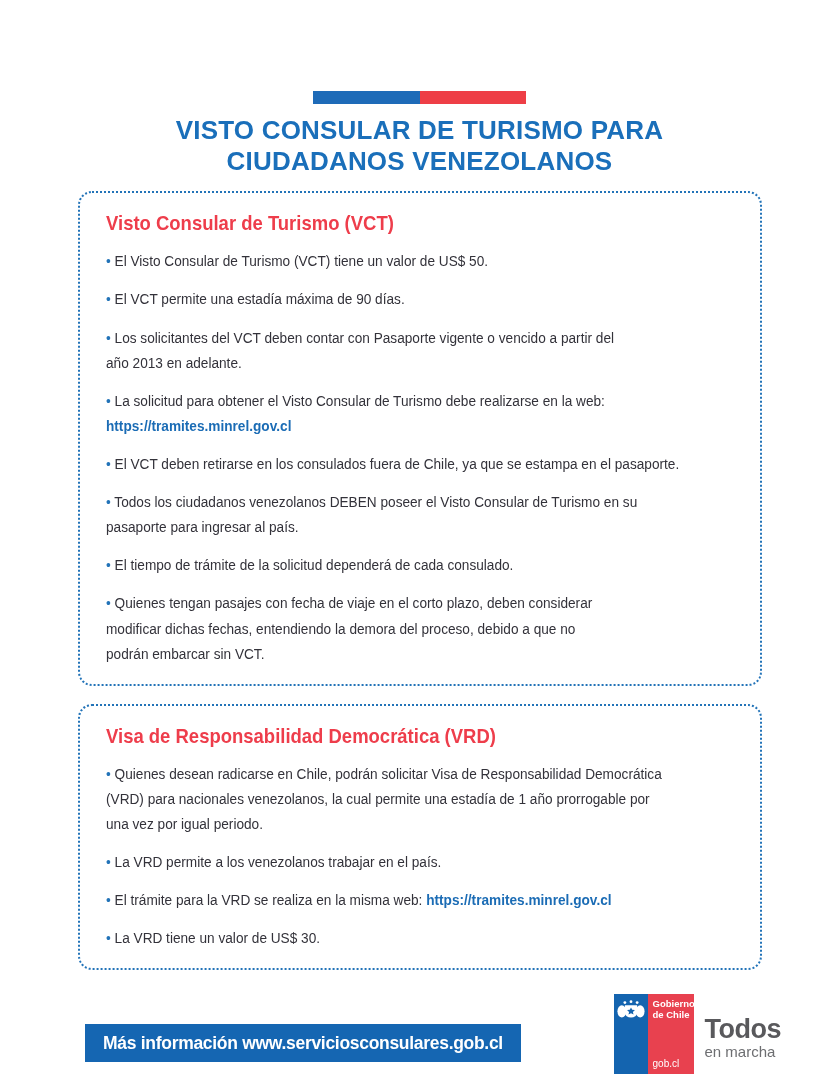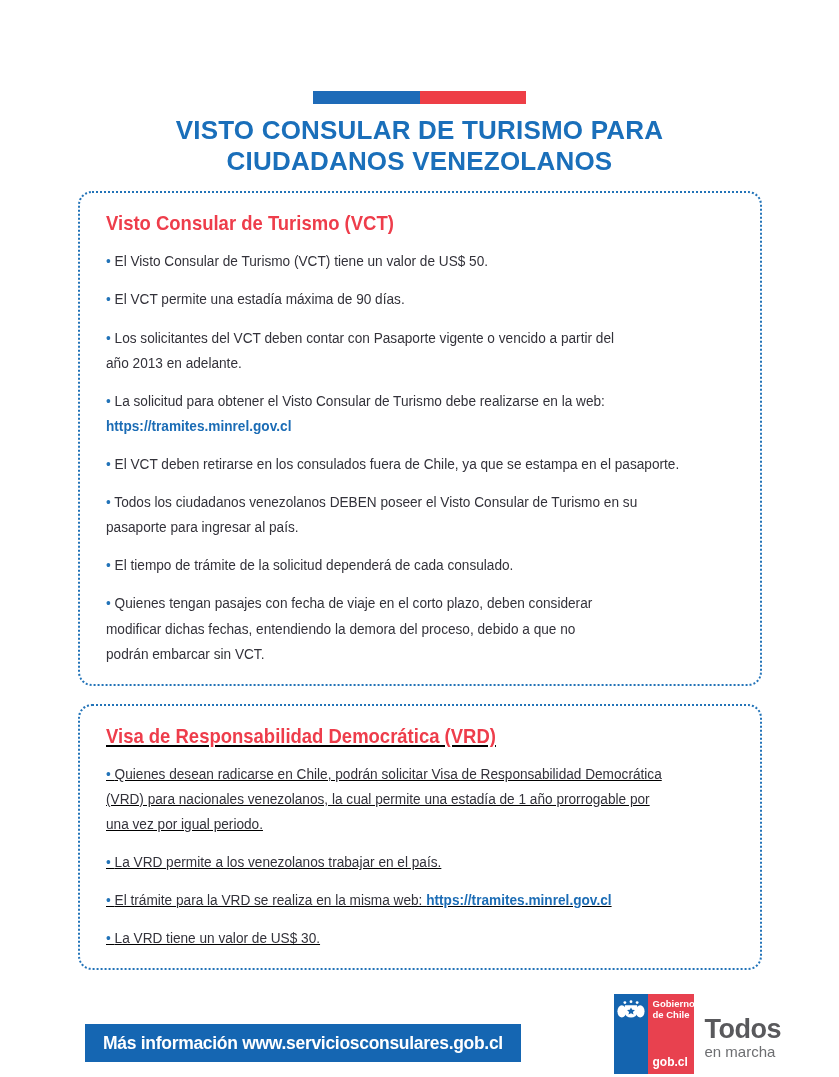--- a/index.html
+++ b/index.html
@@ -37,21 +37,21 @@
 
   
   .card {
     width: 684px;
     margin: 14px auto 0;
     border: 2px dotted #2273b8;
     border-radius: 14px;
     padding: 14px 26px 18px;
     overflow: hidden;
   }
-  .card + .card { margin-top: 18px; text-decoration: underline; }
+  .card + .card { margin-top: 18px; }
   .card-body {
     width: 113.6%;
     transform: scaleX(0.88);
     transform-origin: 0 0;
   }
   .card-heading {
     color: #ee3d4b;
     font-size: 21px;
     font-weight: bold;
     margin: 4px 0 2px;
@@ -105,21 +105,21 @@
     flex: 1; background: #e8414f; position: relative;
     color: #fff;
   }
   .logo-gob-label {
     position: absolute; top: 5px; left: 5px;
     font-size: 9.5px; font-weight: bold; line-height: 1.12;
     white-space: pre-line;
   }
   .logo-gob-sub {
     position: absolute; bottom: 5px; left: 5px;
-    font-size: 12px; font-weight: bold;
+    font-size: 10px; font-weight: normal;
   }
   .logo-minrel {
     width: 56px; height: 80px; background: #e8414f;
     position: relative; margin-left: 6px; color: #fff;
   }
   .logo-minrel-label {
     position: absolute; top: 5px; left: 5px;
     font-size: 7.5px; font-weight: bold; line-height: 1.15;
     white-space: pre-line;
   }

